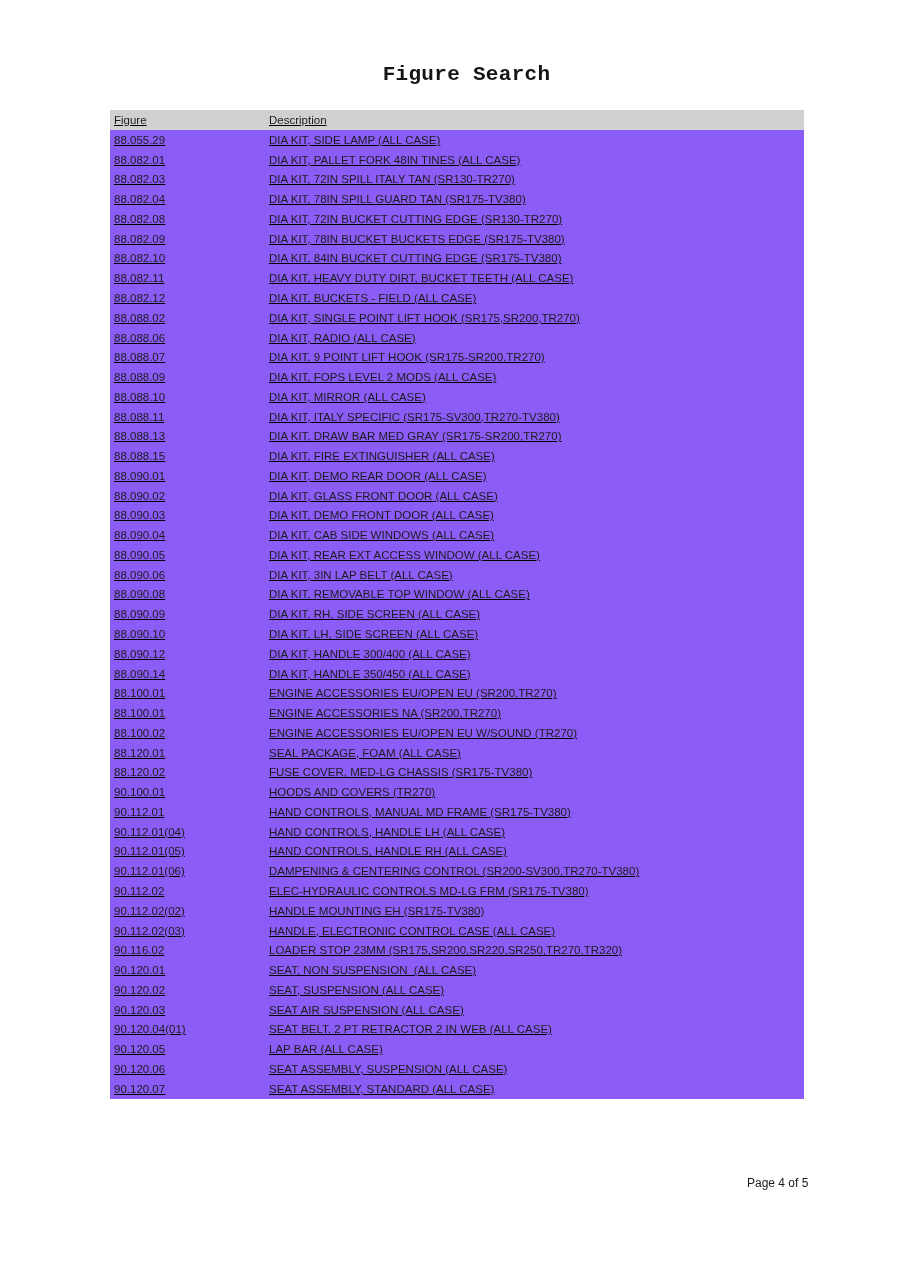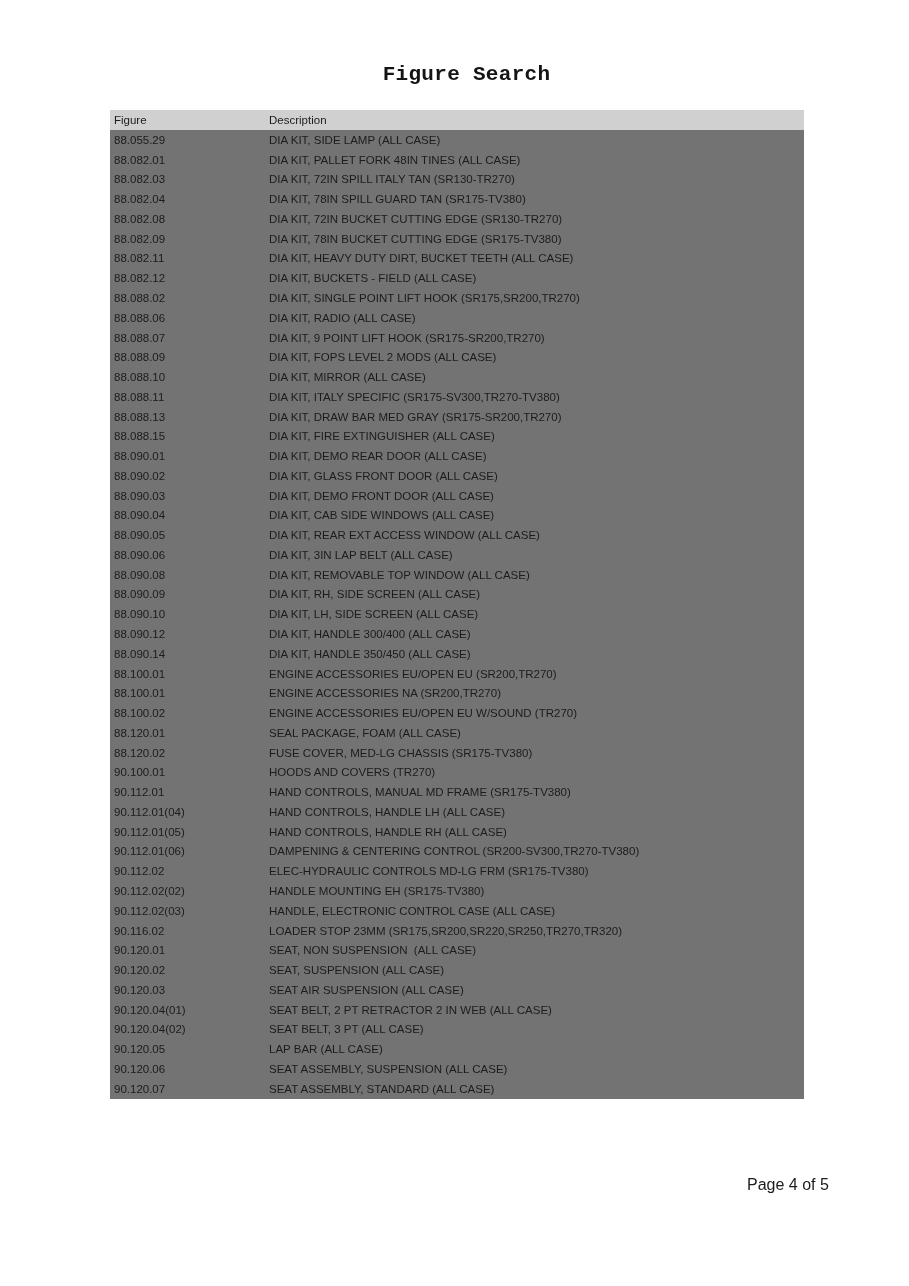--- a/index.html
+++ b/index.html
@@ -28,47 +28,48 @@
     color: #141414;
     letter-spacing: 0.3px;
   }
   table.figure-table {
     position: absolute;
     left: 110px;
     top: 110px;
     width: 690px;
     border-collapse: collapse;
     table-layout: fixed;
+    text-decoration: underline;
   }
   table.figure-table th,
   table.figure-table td {
     font-size: 11.5px;
     font-weight: normal;
     color: #1c1c1c;
     text-align: left;
     vertical-align: middle;
     padding: 0;
     white-space: pre;
     overflow: visible;
   }
   .col-figure { width: 155px; padding-left: 4px !important; }
   .col-desc   { width: 535px; }
   thead tr {
     background: #d0d0d0;
     height: 20px;
   }
   tbody tr {
     height: 19.77px;
-    background: #737373;
+    background: #8b5cf6;
   }
   .footer {
     position: absolute;
     top: 1176px;
     left: 747px;
-    font-size: 16px;
+    font-size: 12px;
     color: #1c1c1c;
   }
 </style>
 </head>
 <body>
 
 <div class="page">
   <h1 class="title">Figure Search</h1>
 
   <table class="figure-table">
@@ -94,21 +95,25 @@
         <tr>
           <td class="col-figure">88.082.04</td>
           <td class="col-desc">DIA KIT, 78IN SPILL GUARD TAN (SR175-TV380)</td>
         </tr>
         <tr>
           <td class="col-figure">88.082.08</td>
           <td class="col-desc">DIA KIT, 72IN BUCKET CUTTING EDGE (SR130-TR270)</td>
         </tr>
         <tr>
           <td class="col-figure">88.082.09</td>
-          <td class="col-desc">DIA KIT, 78IN BUCKET CUTTING EDGE (SR175-TV380)</td>
+          <td class="col-desc">DIA KIT, 78IN BUCKET BUCKETS EDGE (SR175-TV380)</td>
+        </tr>
+        <tr>
+          <td class="col-figure">88.082.10</td>
+          <td class="col-desc">DIA KIT, 84IN BUCKET CUTTING EDGE (SR175-TV380)</td>
         </tr>
         <tr>
           <td class="col-figure">88.082.11</td>
           <td class="col-desc">DIA KIT, HEAVY DUTY DIRT, BUCKET TEETH (ALL CASE)</td>
         </tr>
         <tr>
           <td class="col-figure">88.082.12</td>
           <td class="col-desc">DIA KIT, BUCKETS - FIELD (ALL CASE)</td>
         </tr>
         <tr>
@@ -253,24 +258,20 @@
         </tr>
         <tr>
           <td class="col-figure">90.120.03</td>
           <td class="col-desc">SEAT AIR SUSPENSION (ALL CASE)</td>
         </tr>
         <tr>
           <td class="col-figure">90.120.04(01)</td>
           <td class="col-desc">SEAT BELT, 2 PT RETRACTOR 2 IN WEB (ALL CASE)</td>
         </tr>
         <tr>
-          <td class="col-figure">90.120.04(02)</td>
-          <td class="col-desc">SEAT BELT, 3 PT (ALL CASE)</td>
-        </tr>
-        <tr>
           <td class="col-figure">90.120.05</td>
           <td class="col-desc">LAP BAR (ALL CASE)</td>
         </tr>
         <tr>
           <td class="col-figure">90.120.06</td>
           <td class="col-desc">SEAT ASSEMBLY, SUSPENSION (ALL CASE)</td>
         </tr>
         <tr>
           <td class="col-figure">90.120.07</td>
           <td class="col-desc">SEAT ASSEMBLY, STANDARD (ALL CASE)</td>

